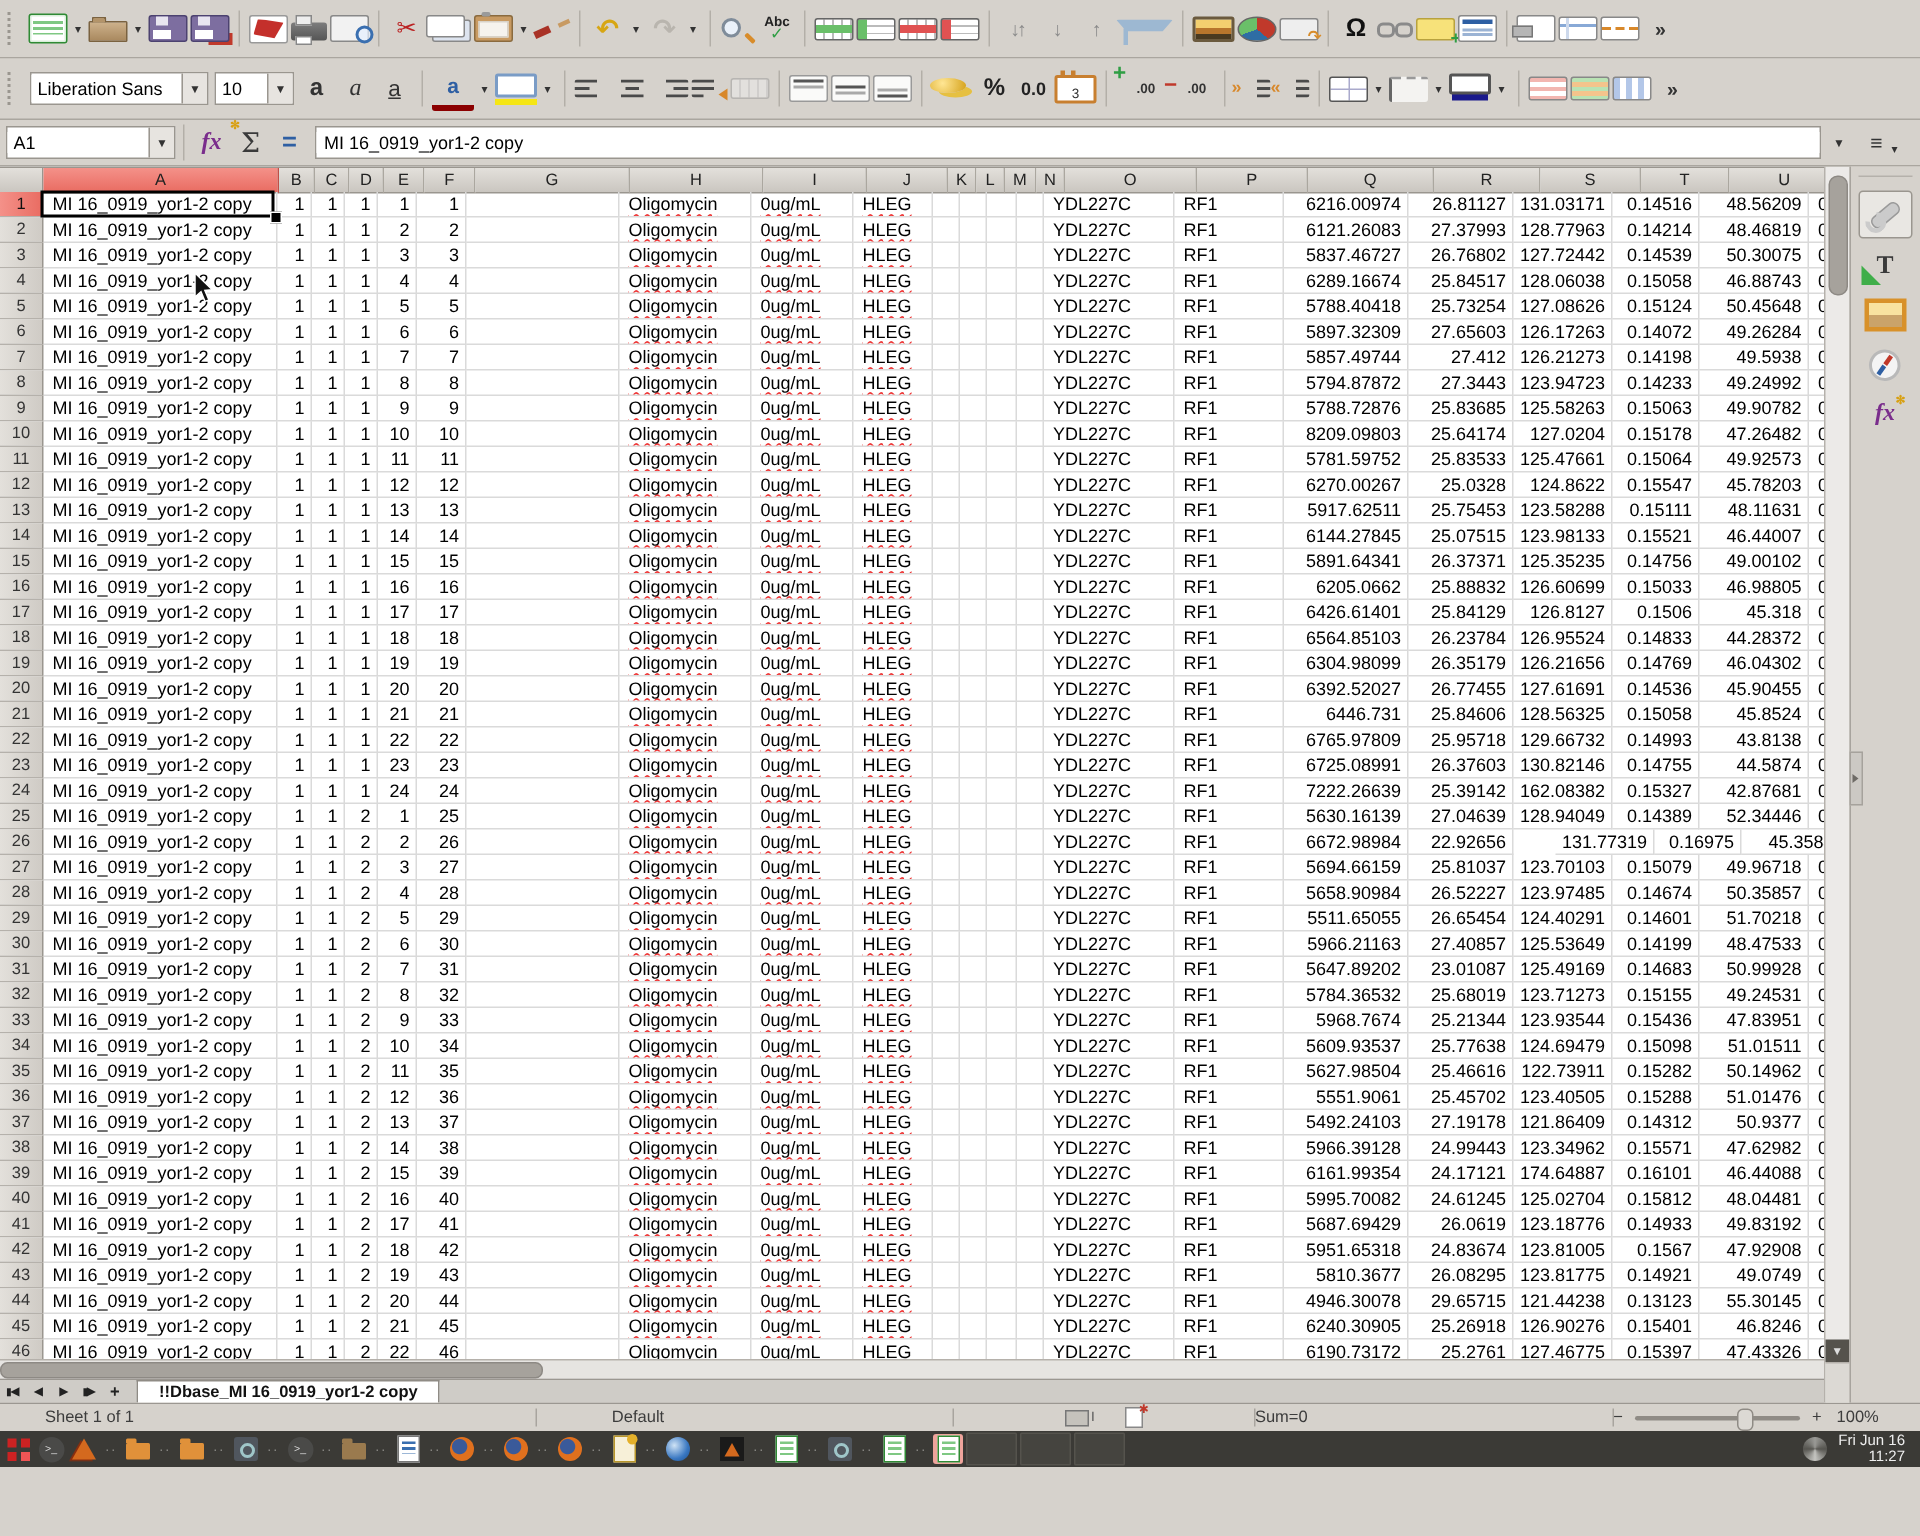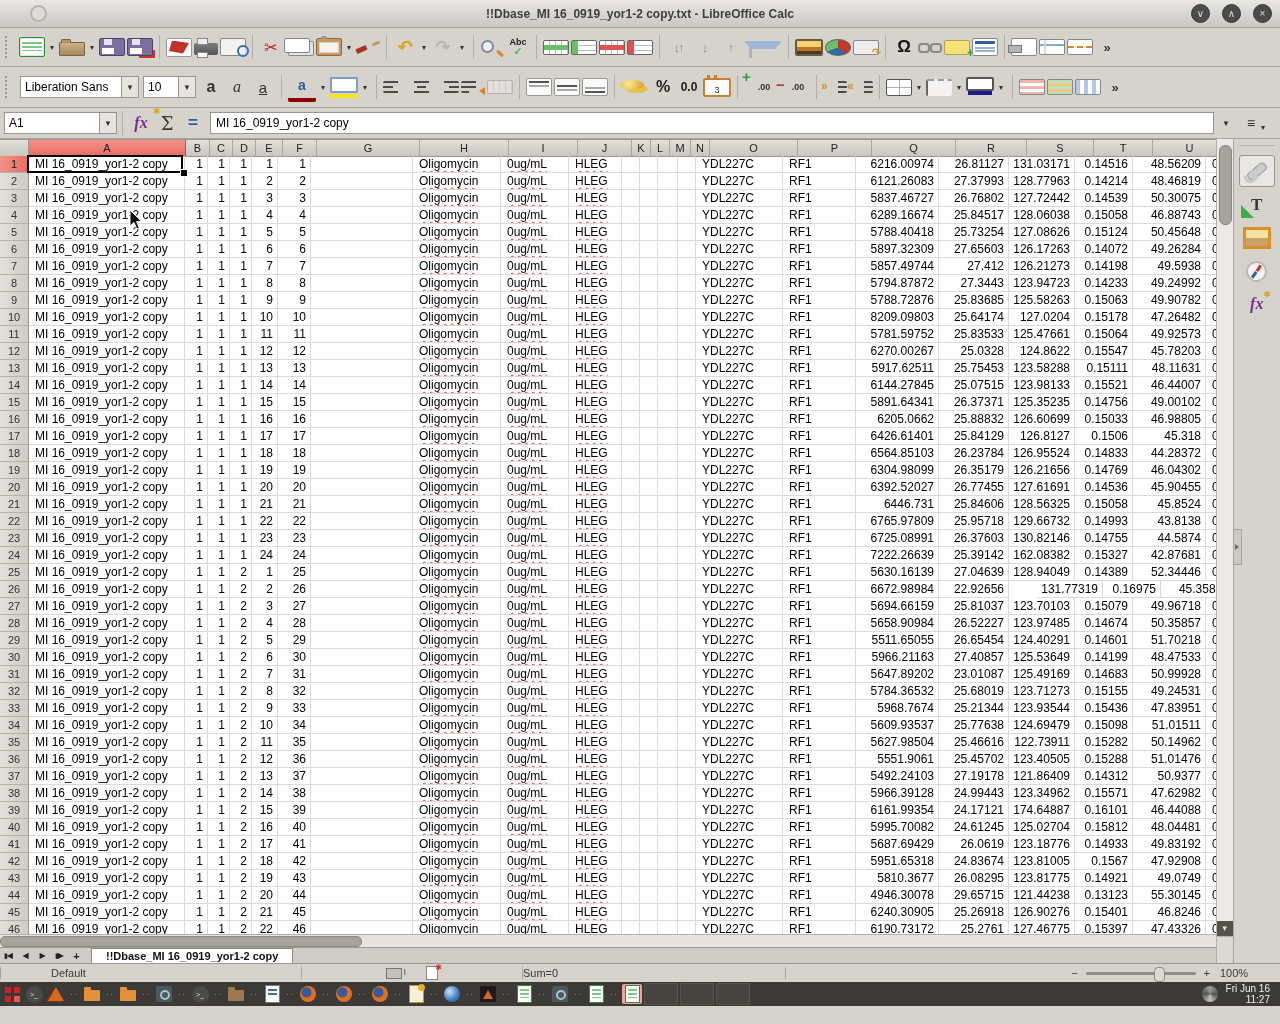--- a/index.html
+++ b/index.html
@@ -238,29 +238,20 @@
   .sb-fx{font-style:italic;font-weight:bold;color:#7a2d8c;font-family:"Liberation Serif","DejaVu Serif",serif;font-size:16px;position:relative;}
   .sb-fx::before{content:"✻";position:absolute;top:-5px;right:-7px;font-size:8px;color:#d8a012;font-style:normal;}
   .sb-collapse{position:absolute;left:-1px;top:390px;width:7px;height:34px;background:#ccc9c4;border:1px solid #a6a29c;display:flex;align-items:center;justify-content:center;}
   .sb-collapse::after{content:"";width:0;height:0;border-top:3px solid transparent;border-bottom:3px solid transparent;border-left:4px solid #6e6b66;}
 </style>
 </head>
 <body>
 
 <div id="app">
 
-  <div class="titlebar">
-    <span class="win-menu-btn"></span>
-    <span class="title-text">!!Dbase_MI 16_0919_yor1-2 copy.txt - LibreOffice Calc</span>
-    <span class="win-controls">
-        <span class="win-btn">∨</span>
-        <span class="win-btn">∧</span>
-        <span class="win-btn">×</span>
-      </span>
-  </div>
 
 
   <div class="toolbar toolbar1">
     <span class="grip"></span>
   <span class="tbi ic-new"></span>
       <span class="tbi dd">▾</span>
       <span class="tbi ic-open"></span>
       <span class="tbi dd">▾</span>
       <span class="tbi ic-save"></span>
       <span class="tbi ic-saveas"></span>
@@ -1602,20 +1593,21 @@
           </div>
           <div class="sb-btn">
             <span class="sb-fx">fx</span>
           </div>
         </div>
       <div class="sb-collapse"></div>
     </div>
   </div>
 
   <div class="statusbar">
+    <span class="st-cell st-sheetinfo">Sheet 1 of 1</span>
     <span class="st-sep"></span>
     <span class="st-cell st-style">Default</span>
     <span class="st-sep"></span>
     <span class="st-cell st-icons">
       <span class="st-selmode"></span>
       <span class="st-mod"></span>
     </span>
     <span class="st-sep"></span>
     <span class="st-cell st-sum">Sum=0</span>
     <span class="st-sep"></span>

